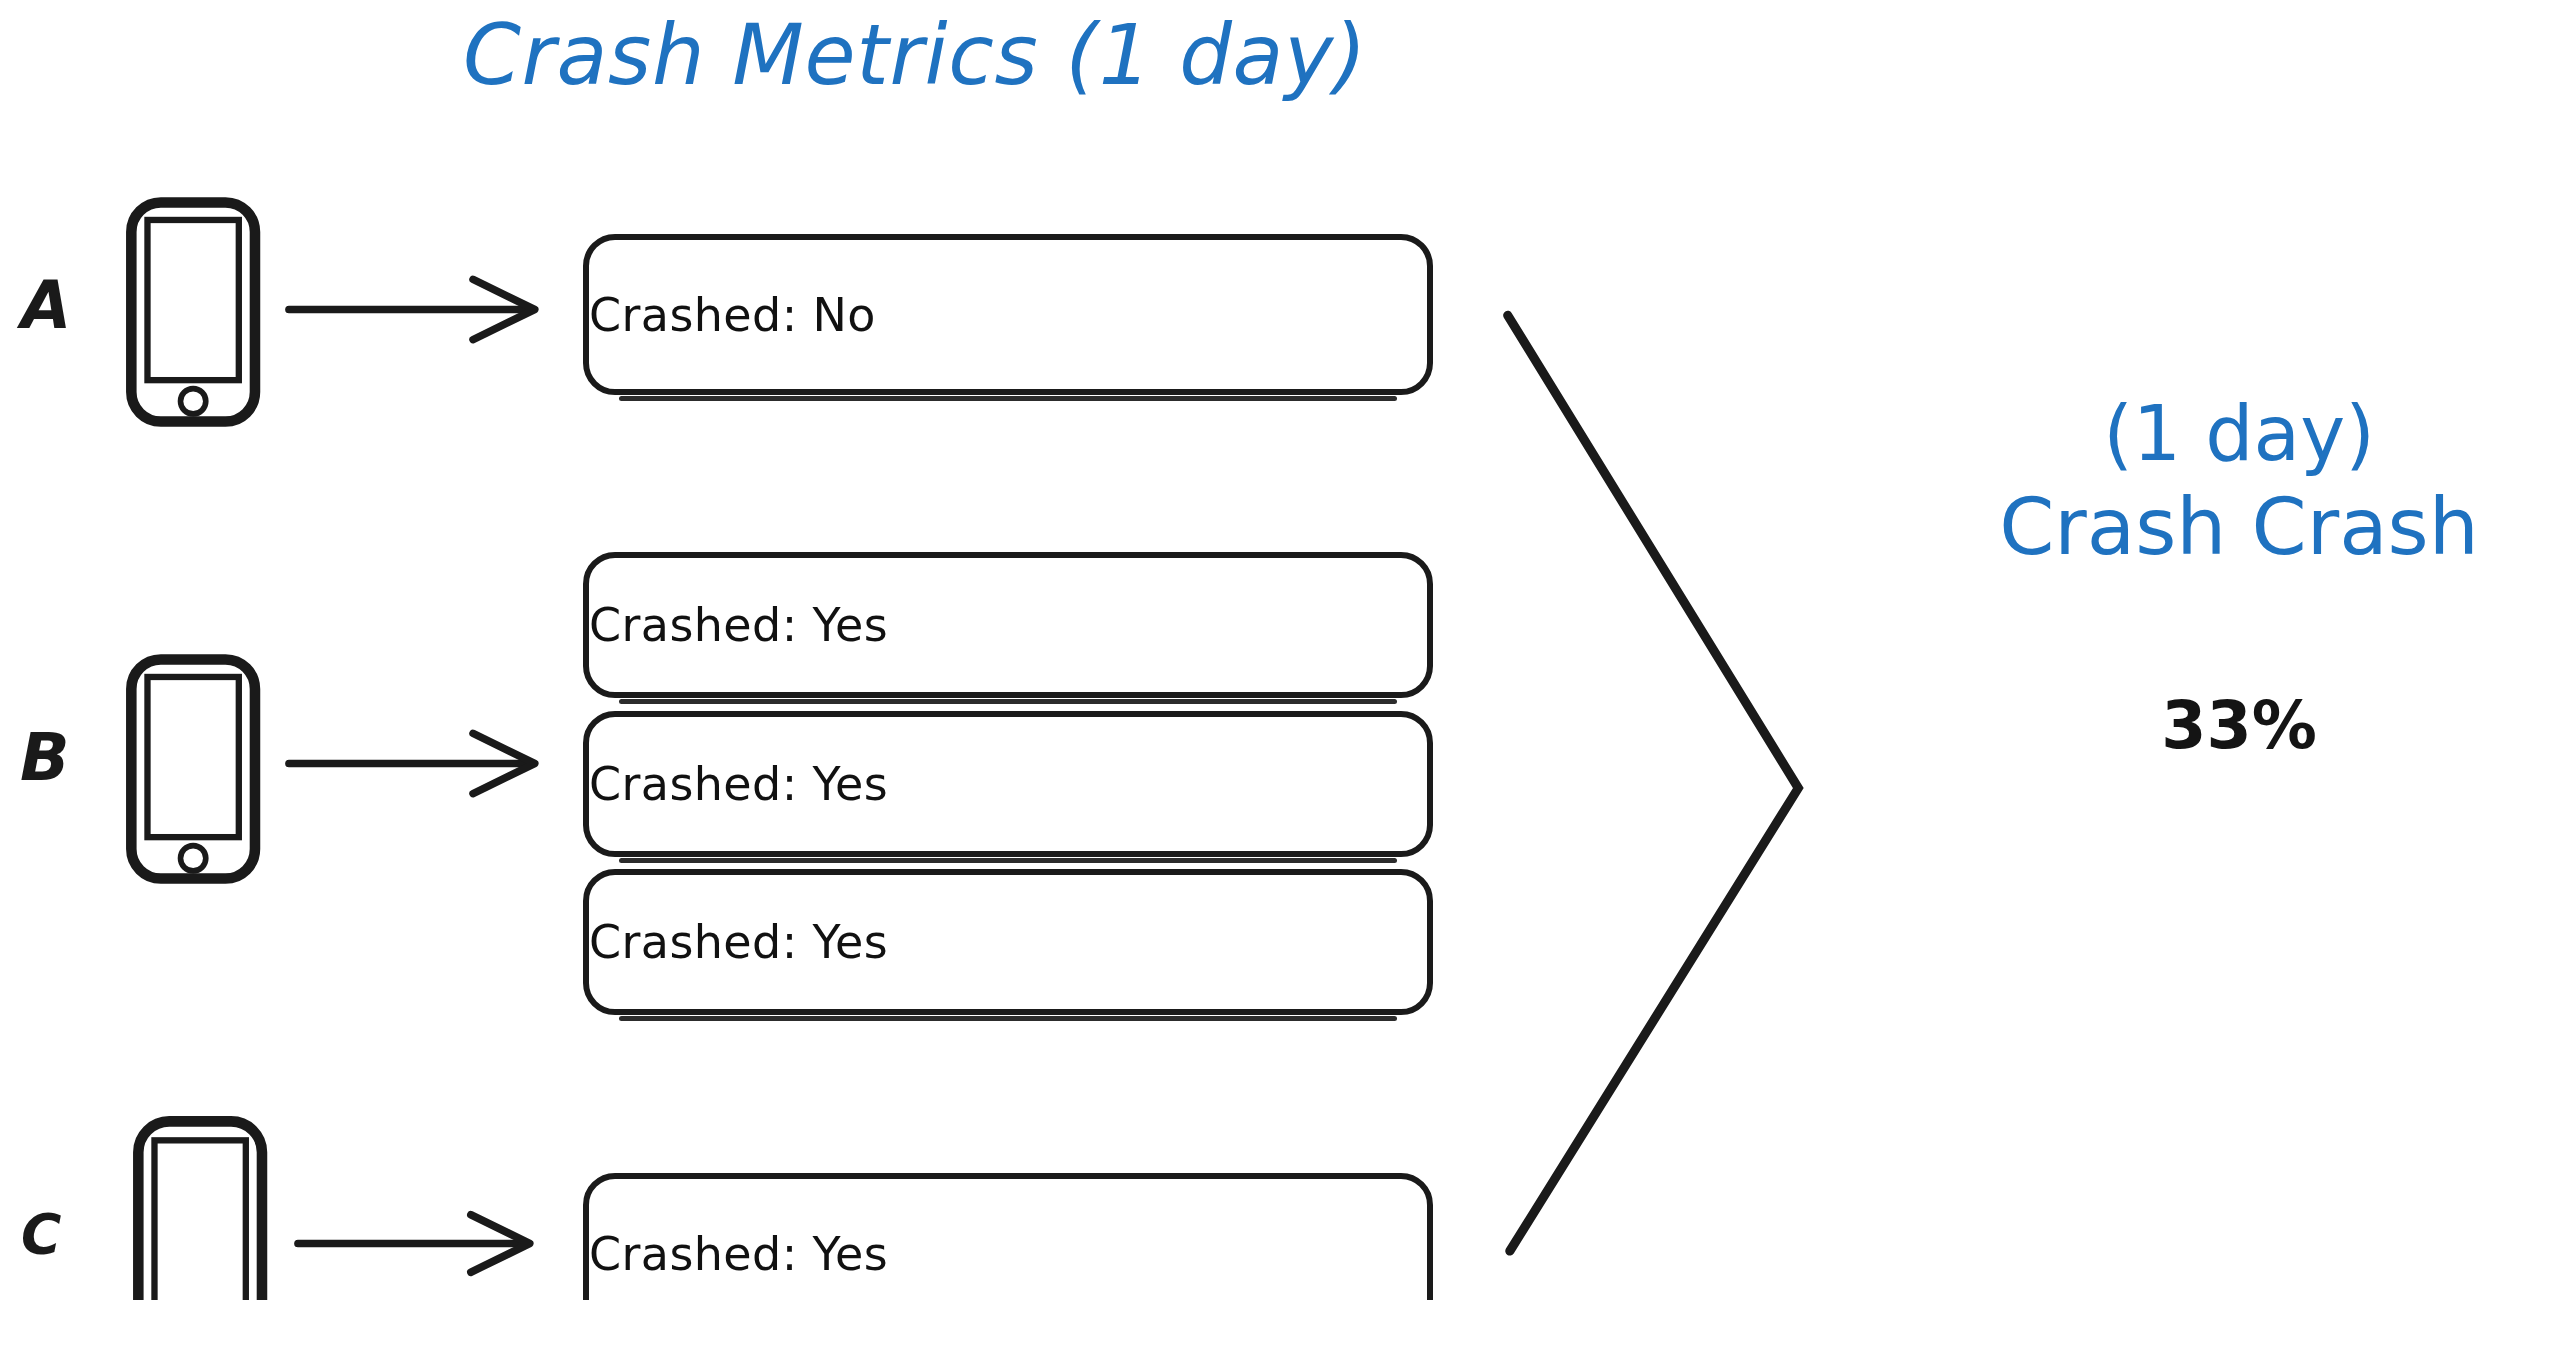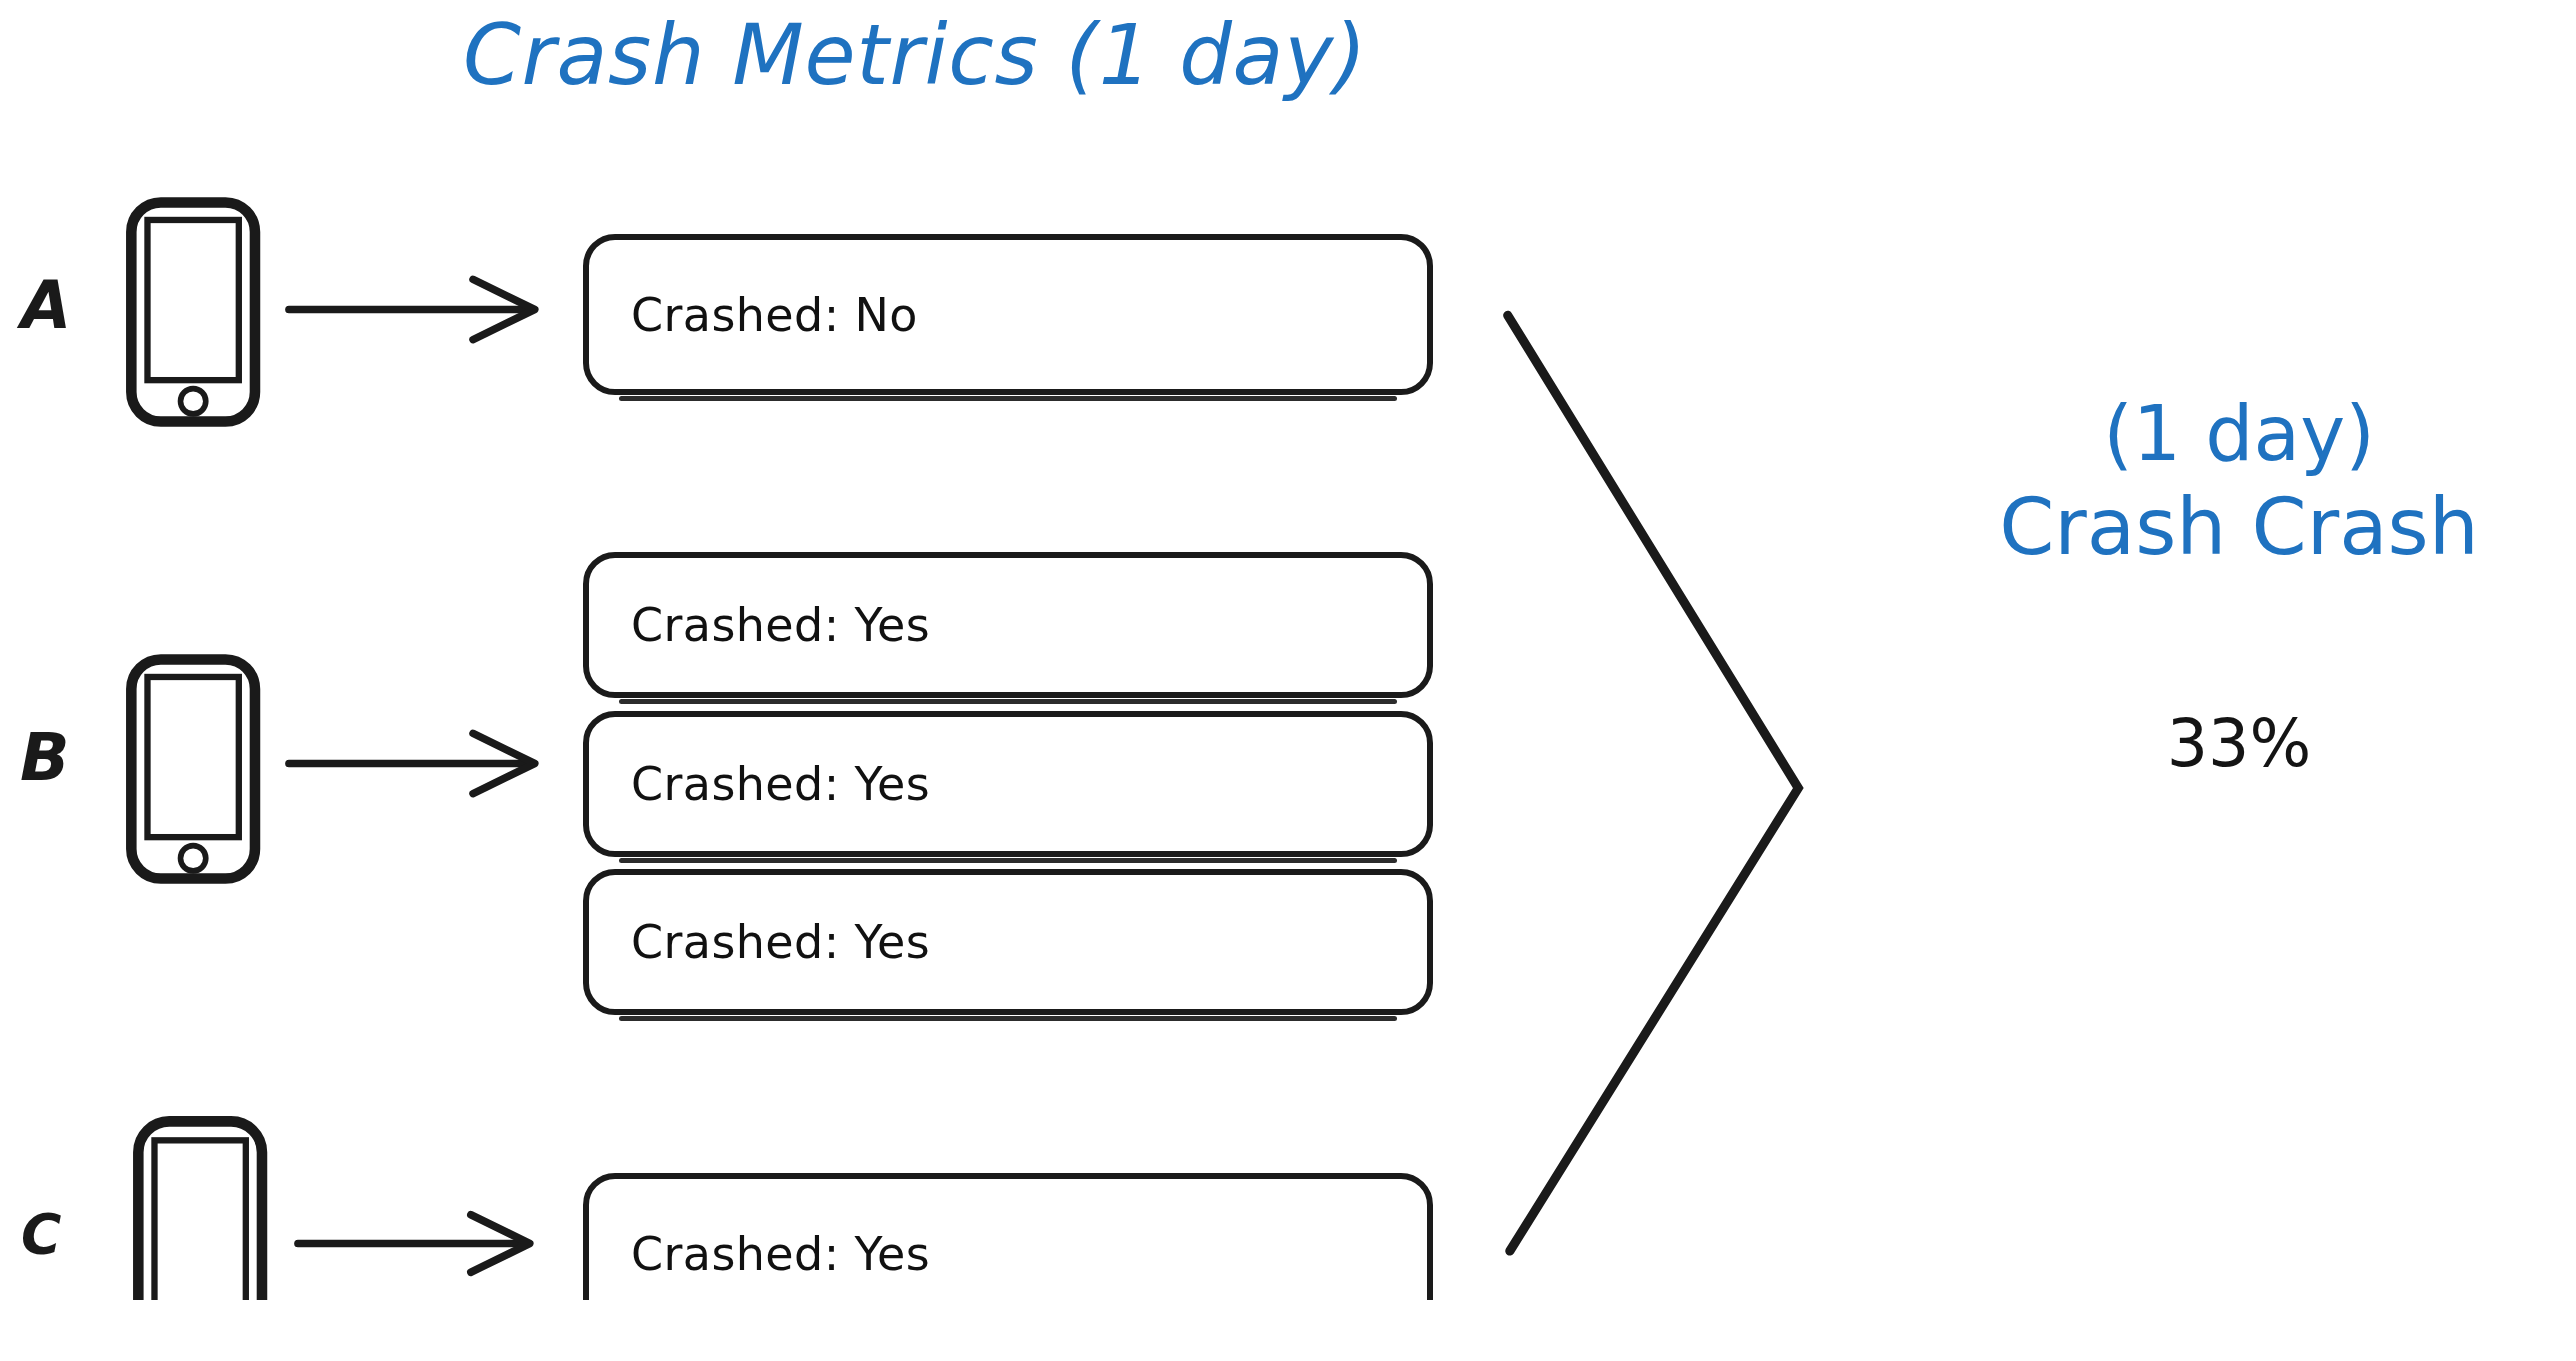--- a/index.html
+++ b/index.html
@@ -71,21 +71,20 @@
     height: 5px;
     background: #1a1a1a;
     border-radius: 2.8px;
     opacity: 0.92;
   }
   .event-label {
     font-family: "DejaVu Sans", sans-serif;
     font-size: 46px;
     font-weight: 500;
     color: #111111;
-    padding-left: 42px;
     letter-spacing: 0.4px;
     white-space: nowrap;
   }
 
   
   .summary {
     position: absolute;
     text-align: center;
     width: 634px;
     left: 1922px;
@@ -107,22 +106,22 @@
     top: 486px;
   }
   #summary-devices {
     font-size: 79px;
     color: #33a852;
     top: 584px;
   }
   #summary-value {
     font-size: 65px;
     color: #141414;
-    font-weight: 400;
-    top: 710px;
+    font-weight: 700;
+    top: 692px;
   }
 
   #funnel-chevron { position: absolute; left: 1443px; top: 260px; }
 </style>
 </head>
 <body>
 
 <div id="canvas">
 
   <div id="diagram-title">Crash Metrics (1 day)</div>

